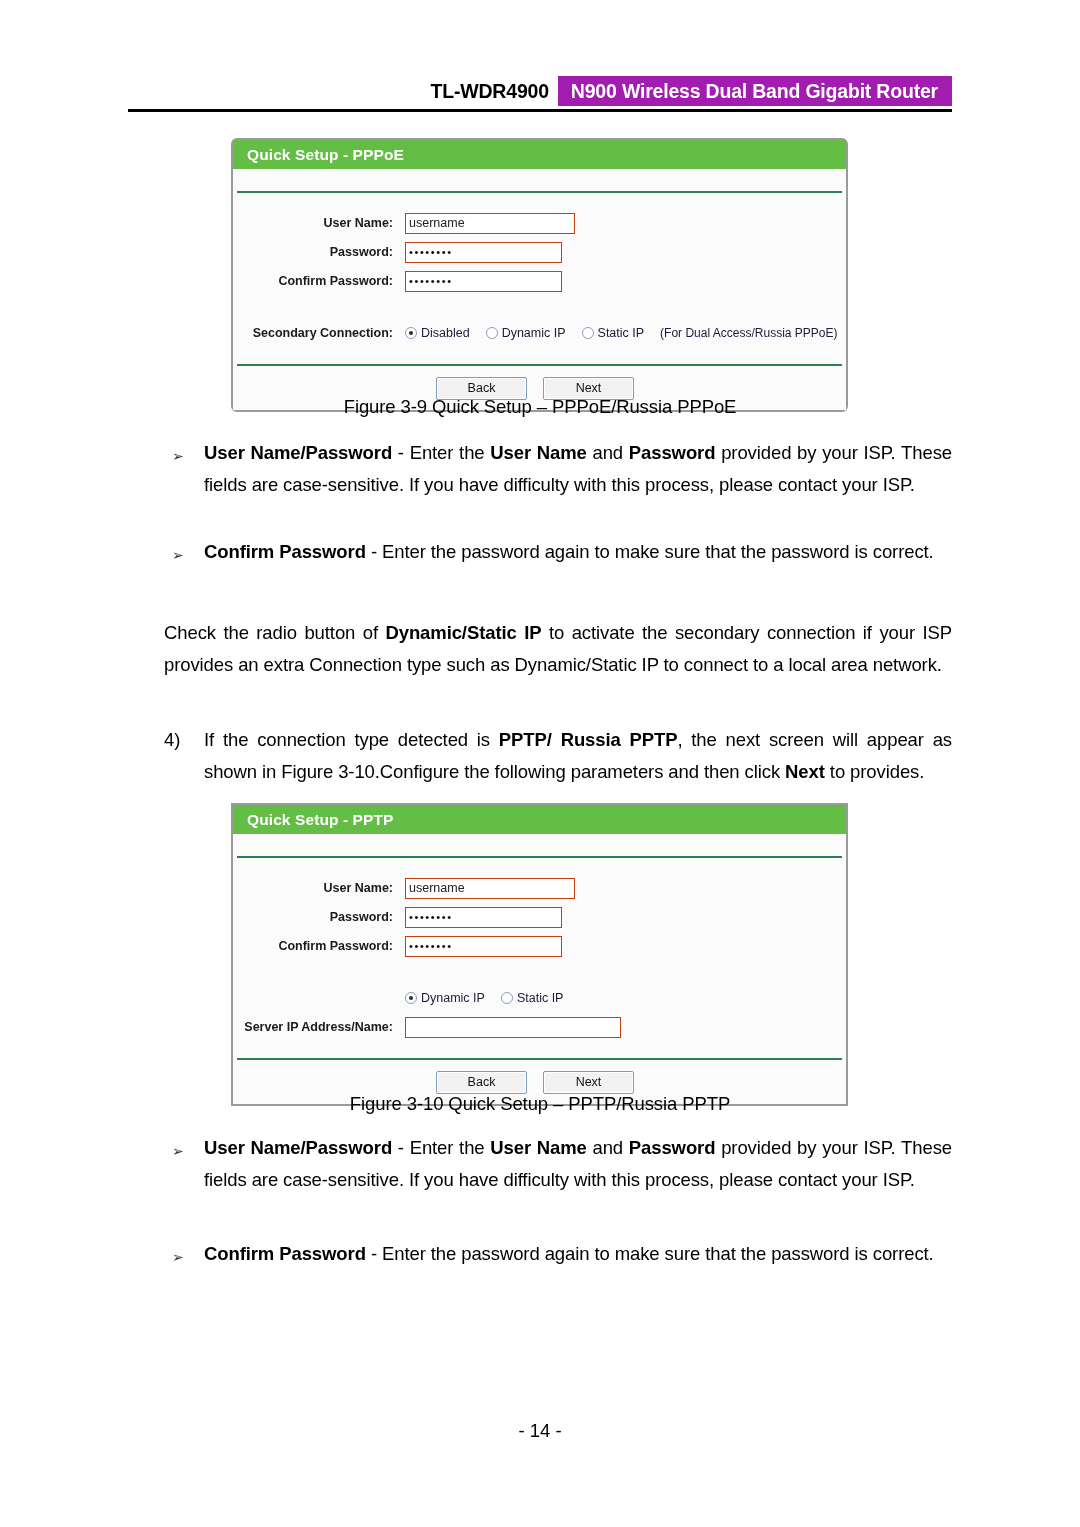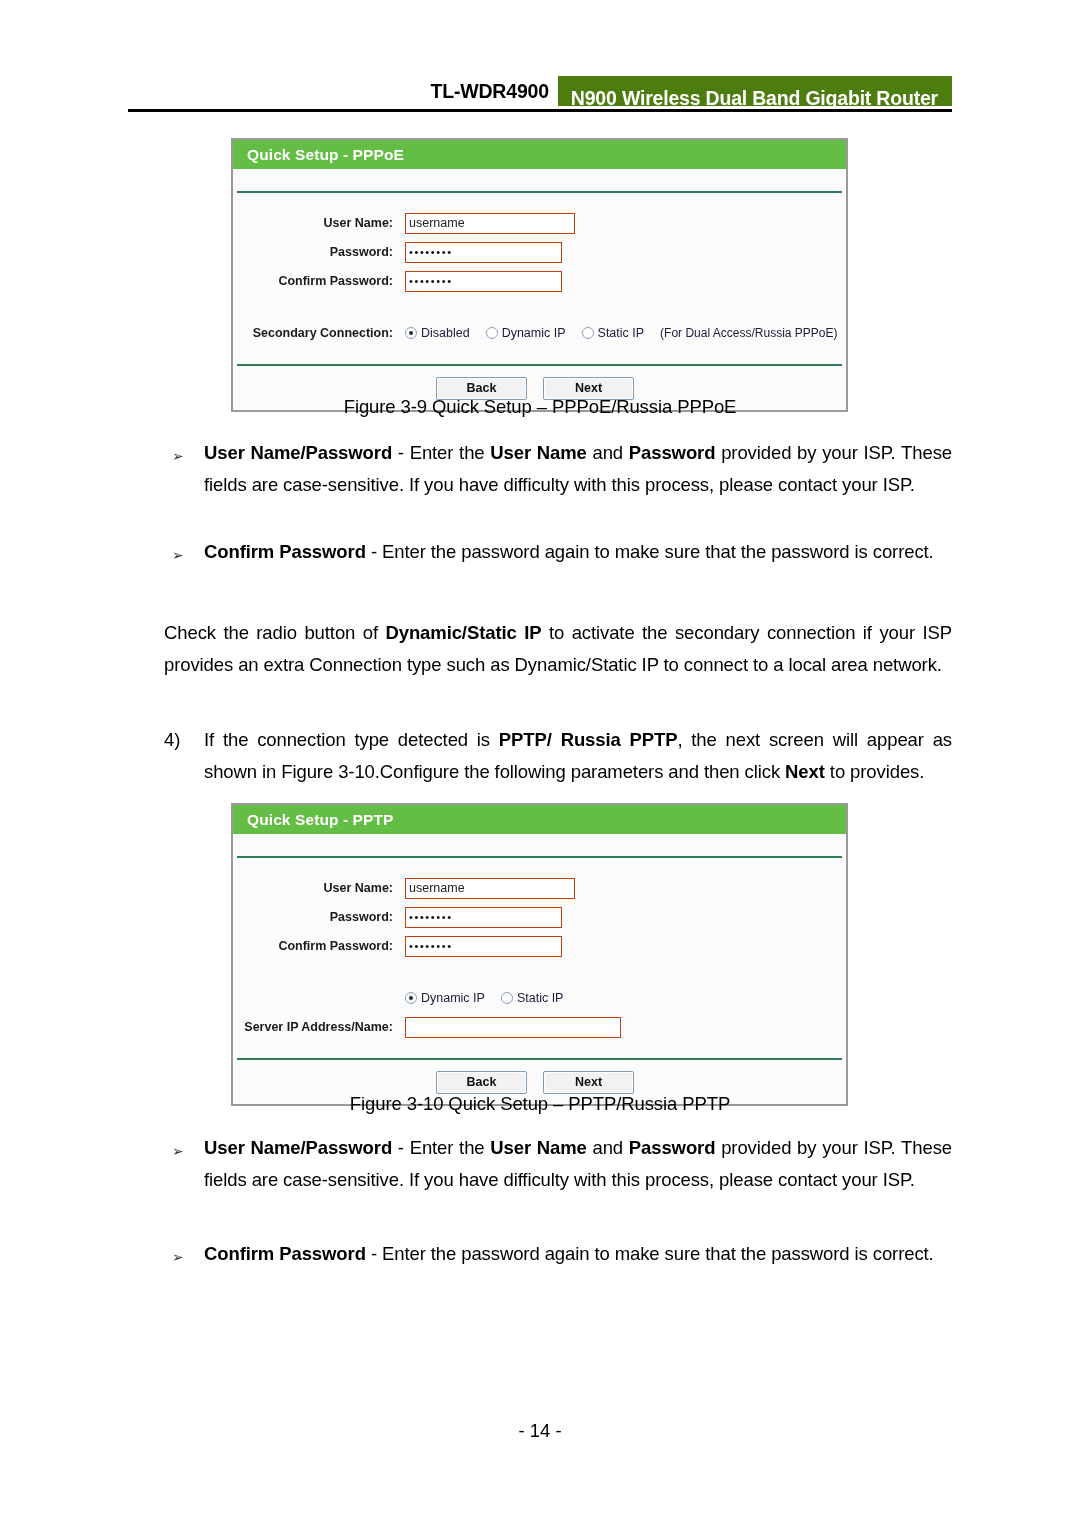--- a/index.html
+++ b/index.html
@@ -41,27 +41,27 @@
   .model-name {
     font-size: 19.5px;
     font-weight: bold;
     letter-spacing: -0.2px;
     color: #000;
     line-height: 30px;
     padding-right: 9px;
     white-space: nowrap;
   }
   .product-badge {
-    background: #4d7c0f;
+    background: #a21caf;
     color: #ffffff;
     font-size: 19.5px;
     font-weight: bold;
     letter-spacing: -0.2px;
     line-height: 30px;
-    padding: 7px 14px 0 13px;
+    padding: 0 14px 0 13px;
     white-space: nowrap;
   }
   .hdr-rule {
     position: absolute;
     left: 0;
     top: 33px;
     width: 824px;
     height: 3px;
     background: #000000;
   }
@@ -201,21 +201,20 @@
     box-shadow: inset 0 0 0 1px #ffffff;
     border-radius: 2px;
     font-size: 12.5px;
     color: #111;
     text-align: center;
     line-height: 21px;
     font-family: "Liberation Sans", sans-serif;
     margin-right: 16px;
     cursor: pointer;
     box-sizing: border-box;
-    font-weight: bold;
   }
 
   
   .figcap {
     position: absolute;
     left: 128px;
     width: 824px;
     text-align: center;
     font-size: 18.5px;
     color: #000;
@@ -277,21 +276,21 @@
 <div class="page">
 
   <div class="doc-header">
     <div class="hdr-inner">
       <div class="model-name">TL-WDR4900</div>
       <div class="product-badge">N900 Wireless Dual Band Gigabit Router</div>
     </div>
     <div class="hdr-rule"></div>
   </div>
 
-  <div class="ui-panel" id="panel-pppoe" style="top:138px;">
+  <div class="ui-panel" id="panel-pppoe" style="top:138px;border-radius:6px;">
     <div class="panel-titlebar">Quick Setup - PPPoE</div>
     <div class="panel-gap"></div>
     <div class="panel-sep"></div>
 
     <div class="panel-body" style="padding:18px 0 14px 0;">
 
       <div class="form-row">
         <div class="form-label">User Name:</div>
         <div class="txt-input w-user">username</div>
       </div>

